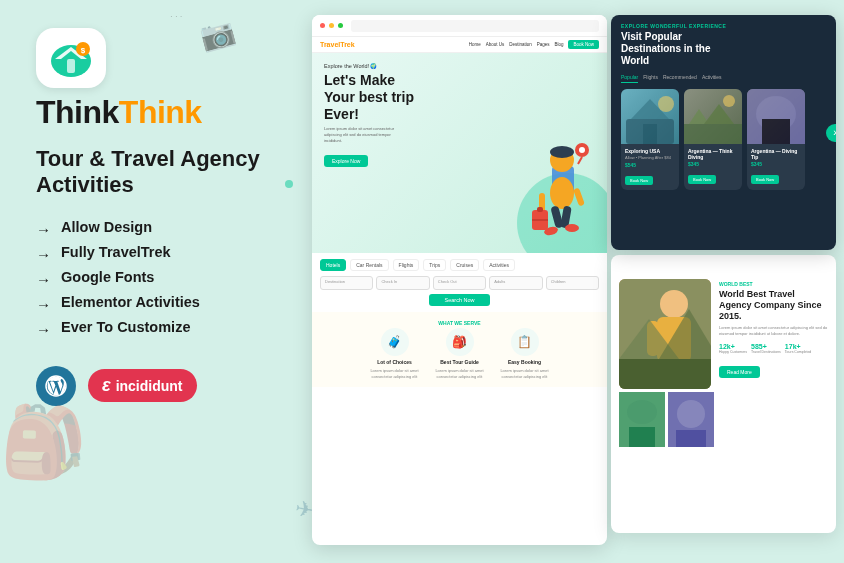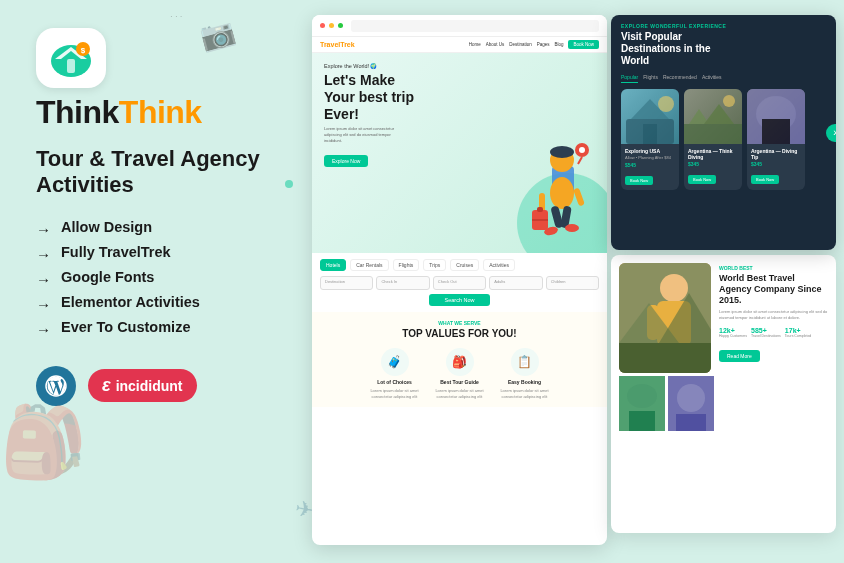--- a/index.html
+++ b/index.html
@@ -477,20 +477,21 @@
       width: 225px;
       height: 278px;
       background: white;
       border-radius: 8px;
       overflow: hidden;
       box-shadow: 0 4px 20px rgba(0,0,0,0.12);
     }
     .agency-content {
       display: flex;
       height: 100%;
+      margin-top: 16px;
     }
     .agency-images {
       width: 100px;
       display: flex;
       flex-direction: column;
       gap: 3px;
       padding: 8px 0 8px 8px;
     }
     .agency-img-main {
       width: 100%;
@@ -782,21 +783,20 @@
           <div class="search-field-label">Children</div>
         </div>
       </div>
       <div class="search-btn-row">
         <div class="search-main-btn">Search Now</div>
       </div>
     </div>
 
     <div class="values-section">
       <div class="values-pretitle">WHAT WE SERVE</div>
-      <div class="values-title">TOP VALUES FOR YOU!</div>
       <div class="values-cards">
         <div class="values-card">
           <div class="values-card-icon">🧳</div>
           <div class="values-card-title">Lot of Choices</div>
           <div class="values-card-text">Lorem ipsum dolor sit amet consectetur adipiscing elit</div>
         </div>
         <div class="values-card">
           <div class="values-card-icon">🎒</div>
           <div class="values-card-title">Best Tour Guide</div>
           <div class="values-card-text">Lorem ipsum dolor sit amet consectetur adipiscing elit</div>

